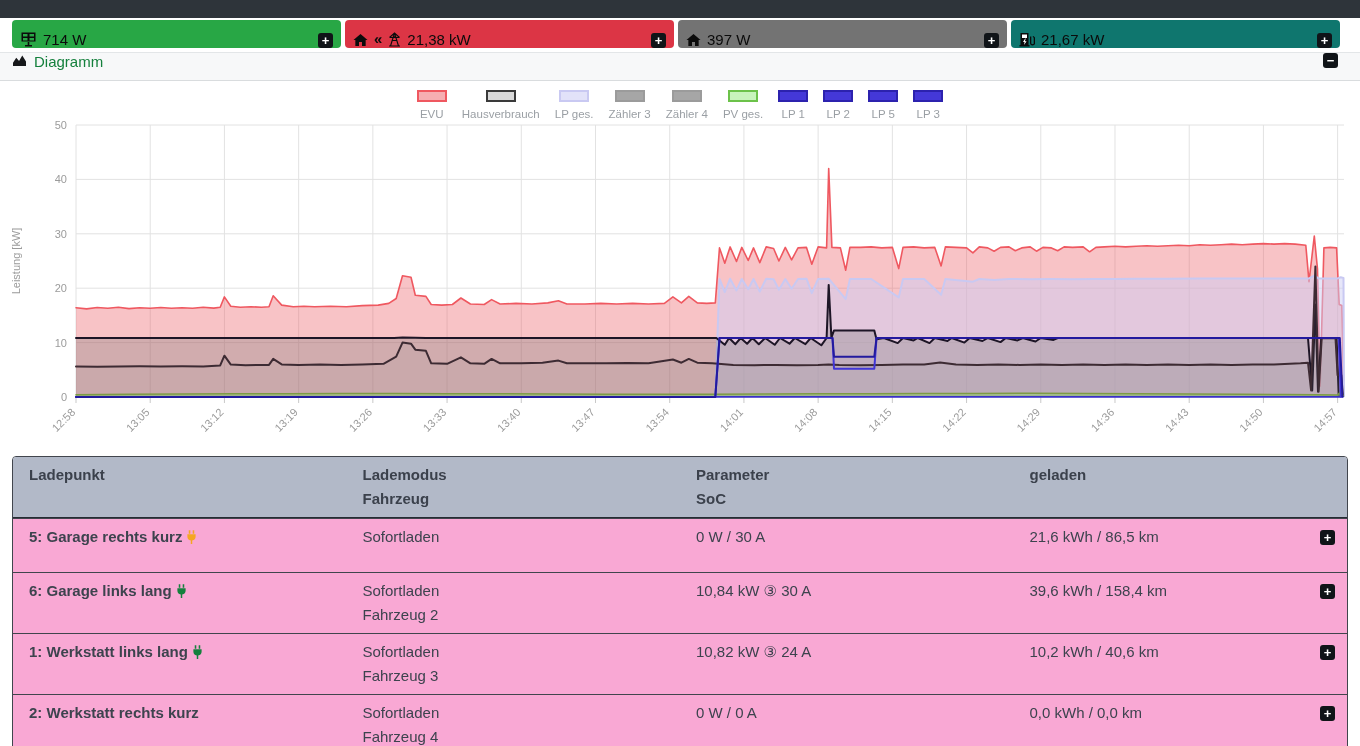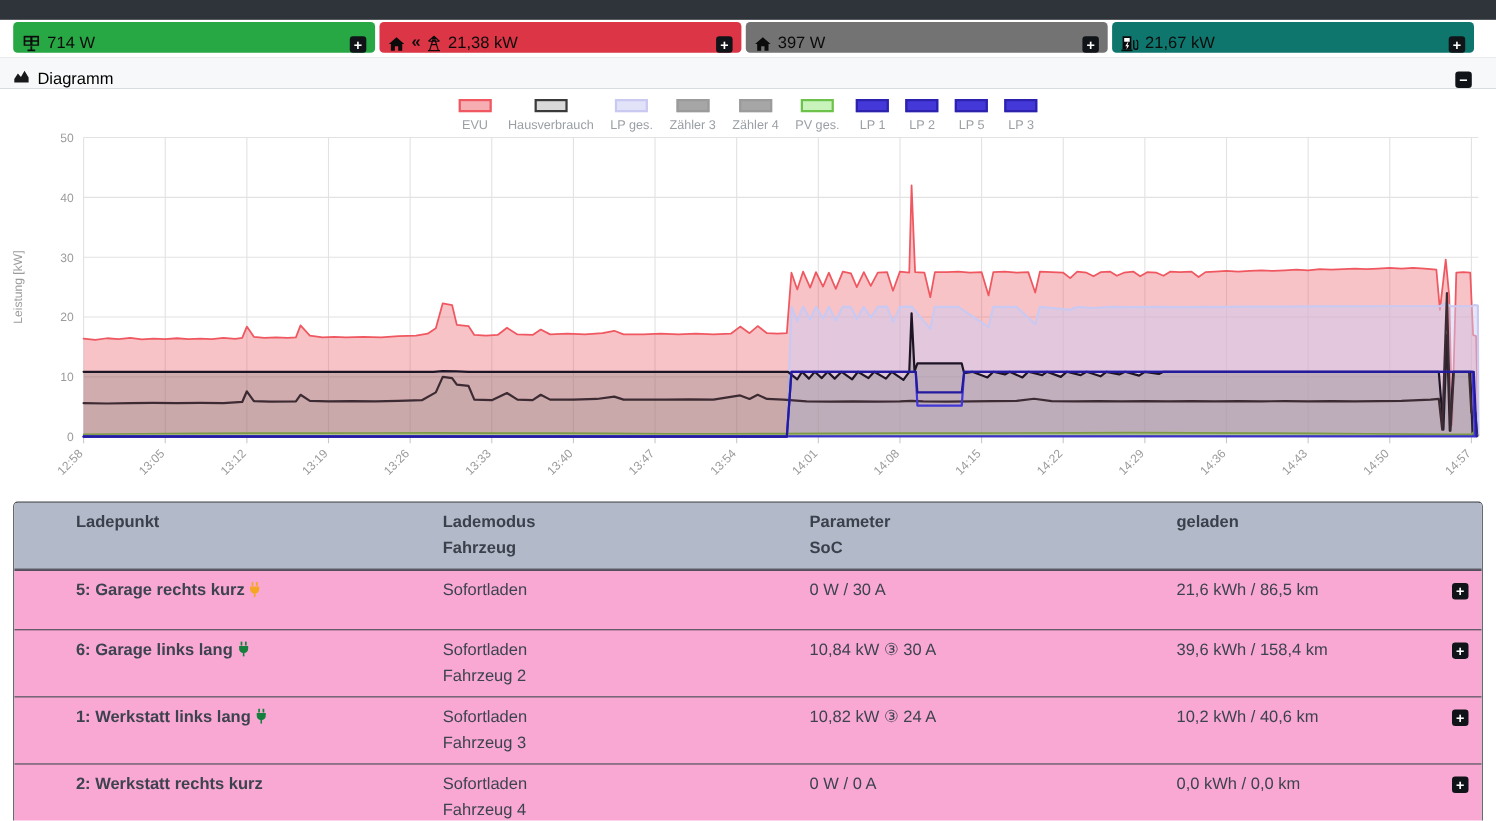--- a/index.html
+++ b/index.html
@@ -14,36 +14,36 @@
   .status-box svg { display:block; }
   .chev { font-weight:bold; font-size:15px; line-height:1; margin-top:-2px; }
   .sq-btn { width:15px; height:15px; background:#101418; border-radius:3px; color:#fff;
             display:flex; align-items:center; justify-content:center; flex:0 0 auto;
             font-size:13px; font-weight:bold; line-height:1; cursor:pointer; }
   .icon-plus-square::before { content:"+"; }
   .icon-minus-square::before { content:"−"; }
   
   .card { margin-top:2px; border-top:1px solid #e3e6e8; }
   .card-header { height:28px; background:#f7f8f9; border-bottom:1px solid #d9dcde;
-                 display:flex; align-items:flex-end; padding:0 22px 0 12px; gap:7px;
-                 font-size:15px; color:#000000; }
+                 display:flex; align-items:flex-start; padding:0 22px 0 12px; gap:7px;
+                 font-size:15px; color:#15803d; }
   .card-header .spacer { flex:1; }
   .card-body { background:#fff; padding-top:14px; }
   .legend { display:flex; justify-content:center; align-items:center; height:20px; gap:15px; }
   .lg-item { display:flex; align-items:center; gap:6px; cursor:pointer;flex-direction:column; }
   .lg-box { width:30px; height:12px; border:2px solid; }
   .lg-label { font-size:11.5px; color:#9a9fa4; }
   #chart-svg { display:block; margin:4px 0 0 6px; }
   
   .lp-table { margin:5px 12px 0 12px; border:1px solid #41454d; border-radius:4px;
               overflow:hidden; font-size:15px; color:#3d434e; }
   .t-row { display:flex; background:#f9a8d4; border-top:1px solid #41454d; }
   .t-row.head { background:#b2b9c8; border-top:none; border-bottom:1px solid #262b33;
                 font-weight:bold; color:#3b414c; }
-  .t-cell { width:25%; padding:6px 10px 6px 16px; line-height:24px; min-height:53px;margin-left:40px; }
+  .t-cell { width:25%; padding:6px 10px 6px 16px; line-height:24px; min-height:53px; }
   .t-cell.c1 { font-weight:bold; }
   .t-cell.c4 { display:flex; align-items:flex-start; }
   .t-cell.c4 .val { flex:1; }
   .t-cell .sq-btn { margin-top:5px; margin-right:2px; }
   .plug { display:inline-block; margin-left:4px; vertical-align:-2px; }
 </style>
 </head>
 <body>
 
 <div class="navbar"></div>

